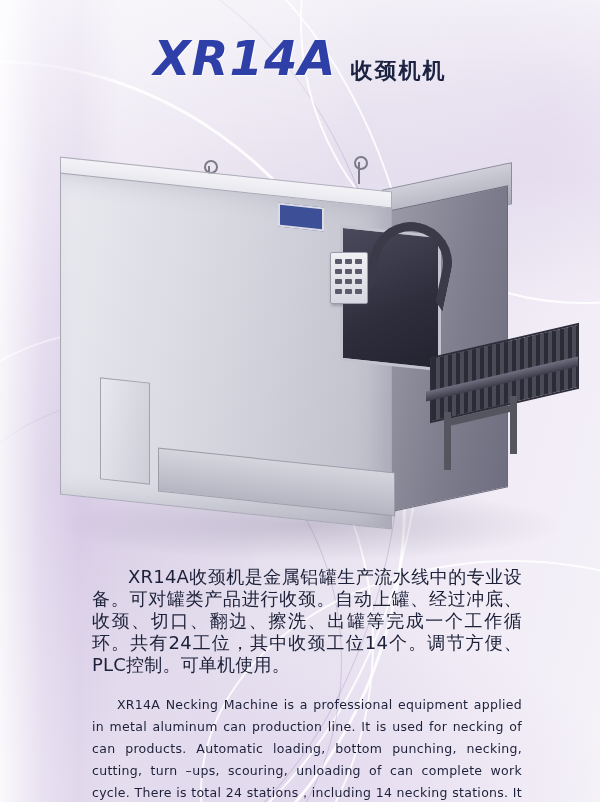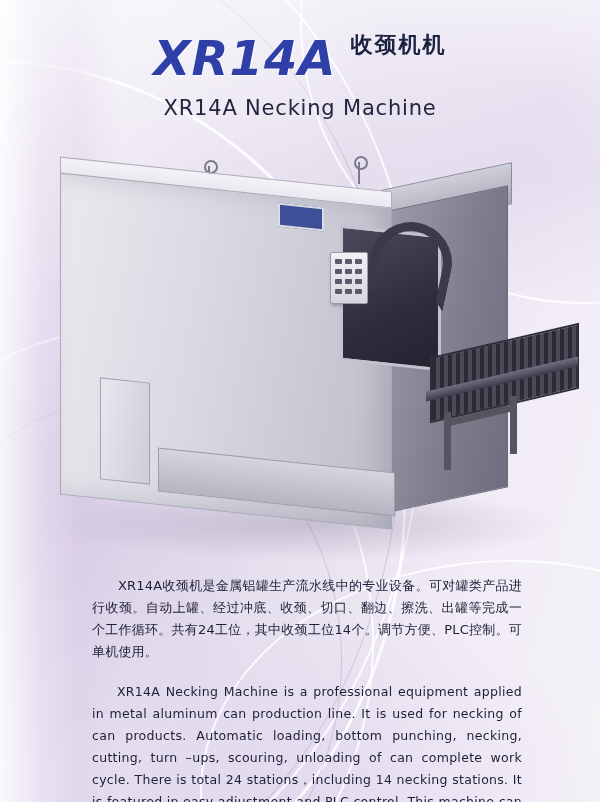--- a/index.html
+++ b/index.html
@@ -74,21 +74,21 @@
 
   
   .header {
     position: absolute;
     left: 0; top: 34px;
     width: 600px;
     text-align: center;
   }
   .title-row {
     display: flex;
-    align-items: flex-start;
+    align-items: flex-end;
     justify-content: center;
     gap: 14px;
   }
   .title-model {
     font-family: "DejaVu Sans", sans-serif;
     font-size: 48px;
     font-weight: bold;
     font-style: italic;
     letter-spacing: 1px;
     color: #2f3fa8;
@@ -260,26 +260,26 @@
   .ring-b { left: 314px; top: -4px; }
 
   
   .copy {
     position: absolute;
     left: 92px; top: 566px;
     width: 430px;
   }
   .para-cn {
     font-family: "DejaVu Sans", sans-serif;
-    font-size: 13px;
+    font-size: 18px;
     line-height: 22px;
     color: #1c2038;
     text-align: justify;
     text-indent: 2em;
-    margin: 9px 0 18px 0;
+    margin: 0 0 18px 0;
     letter-spacing: 0.2px;
   }
   .para-en {
     font-family: "DejaVu Sans", sans-serif;
     font-size: 12.5px;
     line-height: 22px;
     color: #1c2038;
     text-align: justify;
     text-indent: 2em;
     margin: 0;
@@ -302,21 +302,20 @@
   <div class="swirl" style="left:200px; top:560px; width:620px; height:460px; border-width:2px;"></div>
 
   <div class="left-band"></div>
   <div class="top-soft"></div>
 
   <div class="header">
     <div class="title-row">
       <span class="title-model">XR14A</span>
       <span class="title-cn">收颈机机</span>
     </div>
-    <div class="subtitle-en">XR14A Necking Machine</div>
   </div>
 
   <div class="photo">
     <div class="floor-shadow"></div>
 
     <div class="hook-ring ring-a"></div>
     <div class="hook hook-a"></div>
     <div class="hook-ring ring-b"></div>
     <div class="hook hook-b"></div>
 

